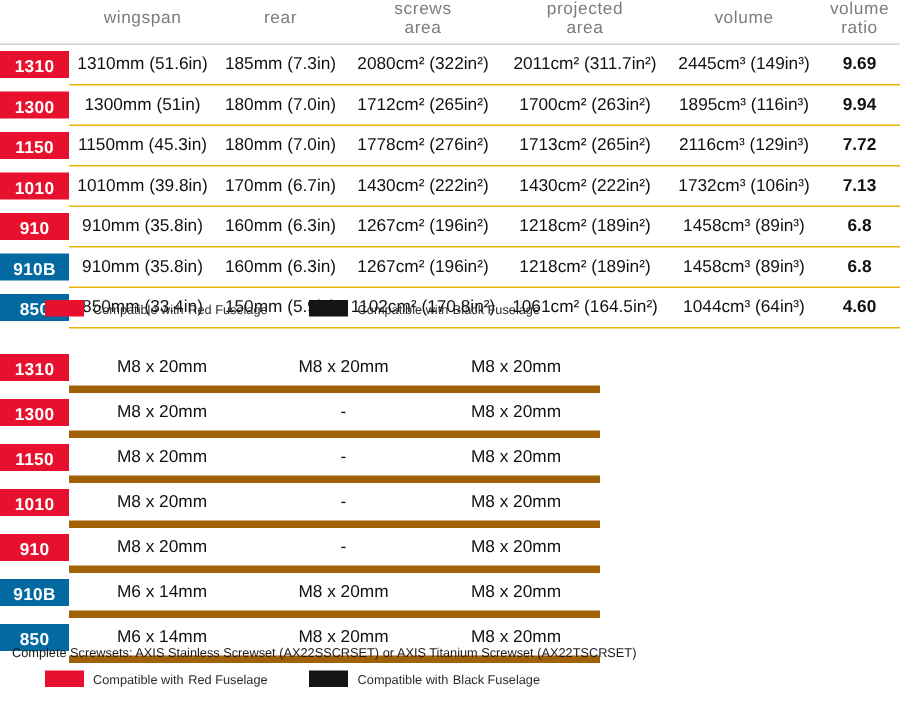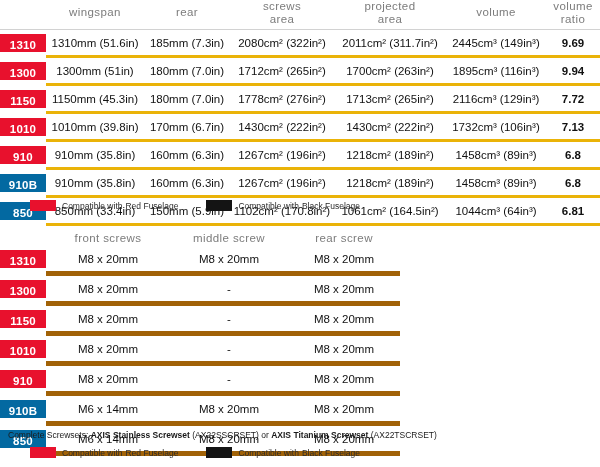--- a/index.html
+++ b/index.html
@@ -61,21 +61,21 @@
     height: 0;
     font-size: 0;
     line-height: 0;
   }
 
   
   .drow td {
     height: 25px;
     font-size: 11.5px;
     text-align: center;
-    border-bottom: 3px solid #eab308;
+    border-bottom: 1px solid #eab308;
     color: #111;
   }
   .drow td.tag-col {
     border-bottom: 2px solid #ffffff;
     padding: 0;
   }
   .tag {
     display: block;
     width: 46px;
     height: 18px;
@@ -154,21 +154,21 @@
   .srow td.blank { border-bottom: 1px solid #ffffff; }
 
   
   .footnote {
     position: absolute;
     left: 8px;
     top: 430px;
     font-size: 8.5px;
     color: #1a1a1a;
   }
-  .footnote b { font-weight: bold; }
+  .footnote b { font-weight: normal; }
 </style>
 </head>
 <body>
 
 <div class="page">
 
   <table class="spec-table">
     <colgroup>
       <col class="tag-col" style="width:46px">
       <col class="col-wing">
@@ -276,21 +276,21 @@
       </tr>
       <tr class="drow">
         <td class="tag-col">
           <span class="tag black">850</span>
         </td>
         <td>850mm (33.4in)</td>
         <td>150mm (5.9in)</td>
         <td>1102cm² (170.8in²)</td>
         <td>1061cm² (164.5in²)</td>
         <td>1044cm³ (64in³)</td>
-        <td class="ratio-col">6.81</td>
+        <td class="ratio-col">4.60</td>
       </tr>
     </tbody>
   </table>
 
   <div class="legend legend-1">
     <div class="item">
       <span class="sw red"></span>
       <span>Compatible with</span>
         <b>Red Fuselage</b>
     </div>
@@ -303,27 +303,20 @@
 
   <table class="screw-table">
     <colgroup>
       <col class="screw-col1">
       <col class="screw-col2">
       <col class="screw-col3">
       <col class="screw-col4">
       <col class="screw-col5">
     </colgroup>
     <thead>
-      <tr class="screw-hdr">
-        <th></th>
-        <th>front screws</th>
-        <th>middle screw</th>
-        <th>rear screw</th>
-        <th></th>
-      </tr>
     </thead>
     <tbody>
       <tr class="srow">
         <td class="tag-col">
           <span class="tag red">1310</span>
         </td>
         <td>M8 x 20mm</td>
         <td>M8 x 20mm</td>
         <td>M8 x 20mm</td>
         <td class="blank"></td>

